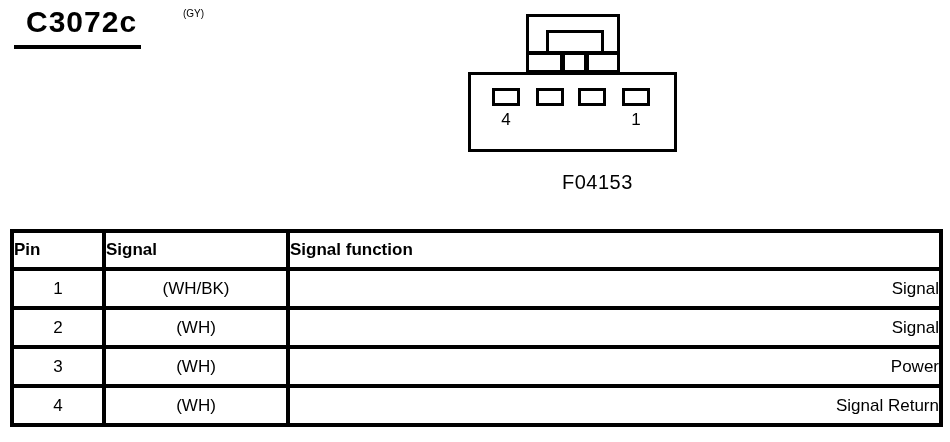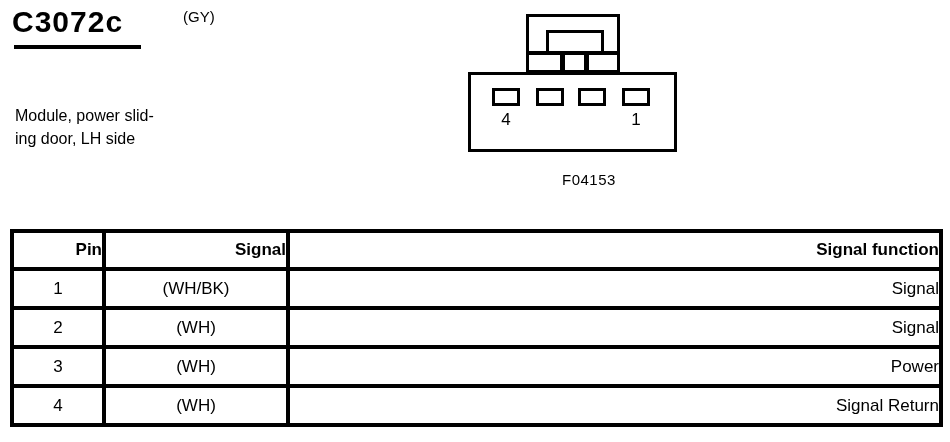--- a/index.html
+++ b/index.html
@@ -9,30 +9,30 @@
     width: 950px;
     height: 442px;
     background: #ffffff;
     color: #000000;
     font-family: "Liberation Sans", sans-serif;
     overflow: hidden;
   }
 
   
   .connector-id {
-    position: absolute; left: 12px; top: 5px;
+    position: absolute; left: 26px; top: 5px;
     font-size: 30px; font-weight: bold; letter-spacing: 1px;
   }
   .connector-id-underline {
     position: absolute; left: 14px; top: 45px;
     width: 127px; height: 4px; background: #000000;
   }
   .color-code {
     position: absolute; left: 183px; top: 8px;
-    font-size: 15px;
+    font-size: 10px;
   }
   .manufacturer {
     position: absolute; left: 16px; top: 53px;
     font-size: 25px; font-weight: bold;
   }
   .description {
     position: absolute; left: 15px; top: 104px;
     font-size: 16px; line-height: 23px;
   }
 
@@ -63,54 +63,50 @@
   .cavity-2 { left: 536px; }
   .cavity-3 { left: 578px; }
   .cavity-4 { left: 622px; }
   .pin-label {
     top: 110px; width: 28px; text-align: center;
     font-size: 17px;
   }
   .pin-label-left  { left: 492px; }
   .pin-label-right { left: 622px; }
   .figure-id {
-    left: 562px; top: 171px; font-size: 15px; letter-spacing: 0.5px;
+    left: 562px; top: 171px; font-size: 20px; letter-spacing: 0.5px;
   }
 
   
   table.pinout {
     position: absolute; left: 10px; top: 229px;
     width: 933px;
     border-collapse: collapse;
     background: #fff;
     font-size: 17px;
   }
   table.pinout th, table.pinout td {
     border: 4px solid #000000;
     height: 39px;
     vertical-align: middle;
   }
-  table.pinout th { font-weight: bold; text-align: right; height: 38px; }
+  table.pinout th { font-weight: bold; text-align: left; height: 38px; }
   .col-pin { width: 92px; }
   .col-circuit { width: 184px; }
   td.cell-pin, td.cell-circuit { text-align: center; }
   td.cell-function { text-align: right; padding-left: 16px; }
 </style>
 </head>
 <body>
 
 <div class="page">
 
   <div class="connector-id">C3072c</div>
   <div class="connector-id-underline"></div>
   <div class="color-code">(GY)</div>
-  <div class="description">
-    <div>Module, power slid-</div>
-    <div>ing door, LH side</div>
-  </div>
 
   <div class="diagram">
     <div class="latch-outer"></div>
     <div class="latch-inner"></div>
     <div class="latch-divider"></div>
     <div class="latch-bar-left"></div>
     <div class="latch-bar-right"></div>
     <div class="connector-body"></div>
     <div class="cavity cavity-1"></div>
     <div class="cavity cavity-2"></div>

